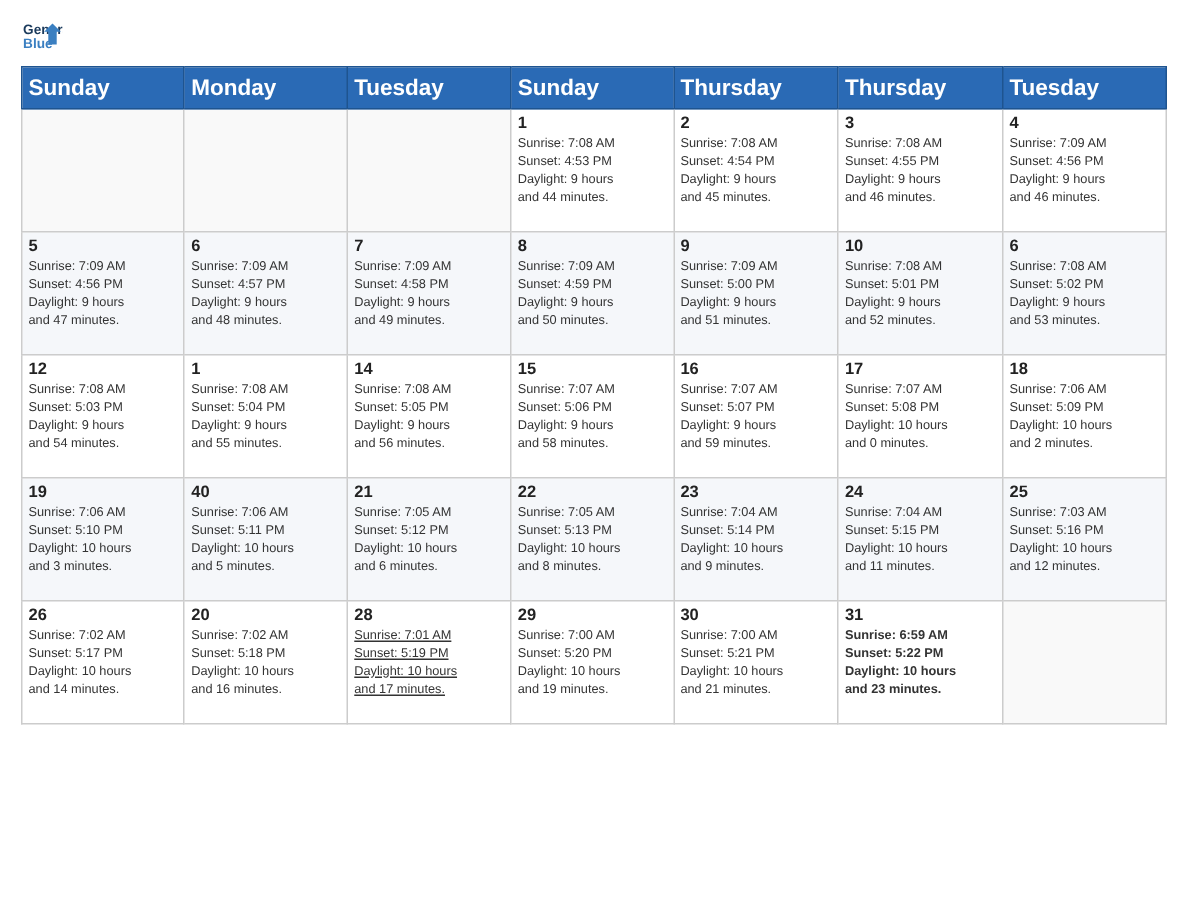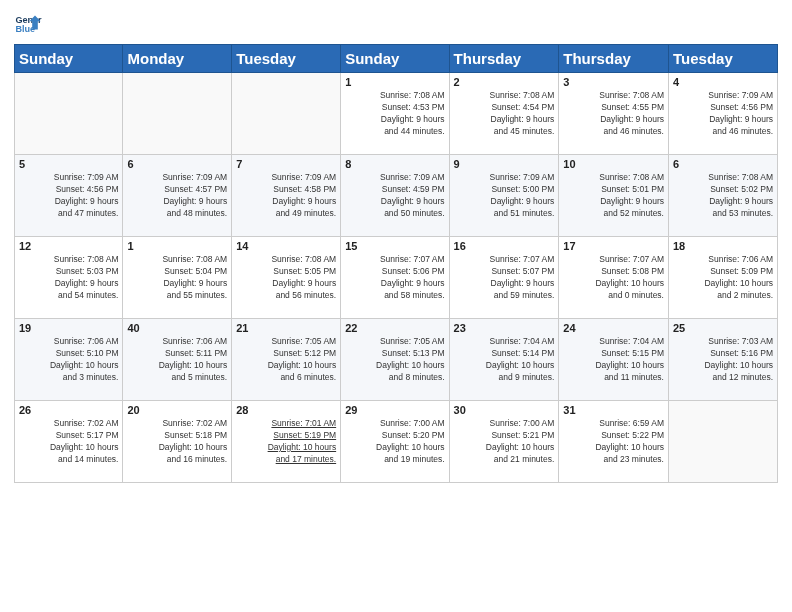--- a/index.html
+++ b/index.html
@@ -70,21 +70,20 @@
     .day-num {
       font-size: 11px;
       font-weight: bold;
       color: #222;
       margin-bottom: 2px;
     }
     .day-info {
       font-size: 8.5px;
       color: #333;
       line-height: 1.4;
-      text-align: right;
     }
     .empty {
       background: #f9f9f9 !important;
     }
   </style>
 </head>
 <body>
 
 <div class="container">
   <div class="header">
@@ -331,21 +330,21 @@
           </td>
           <td>
             <div class="day-num">30</div>
             <div class="day-info" style="white-space: pre-line;">Sunrise: 7:00 AM
 Sunset: 5:21 PM
 Daylight: 10 hours
 and 21 minutes.</div>
           </td>
           <td>
             <div class="day-num">31</div>
-            <div class="day-info" style="white-space: pre-line;">Sunrise: 6:59 AM
+            <div class="day-info" style="white-space: pre-line; font-weight: bold;">Sunrise: 6:59 AM
 Sunset: 5:22 PM
 Daylight: 10 hours
 and 23 minutes.</div>
           </td>
           <td class="empty"></td>
         </tr>
       </tbody>
   </table>
 </div>
 

